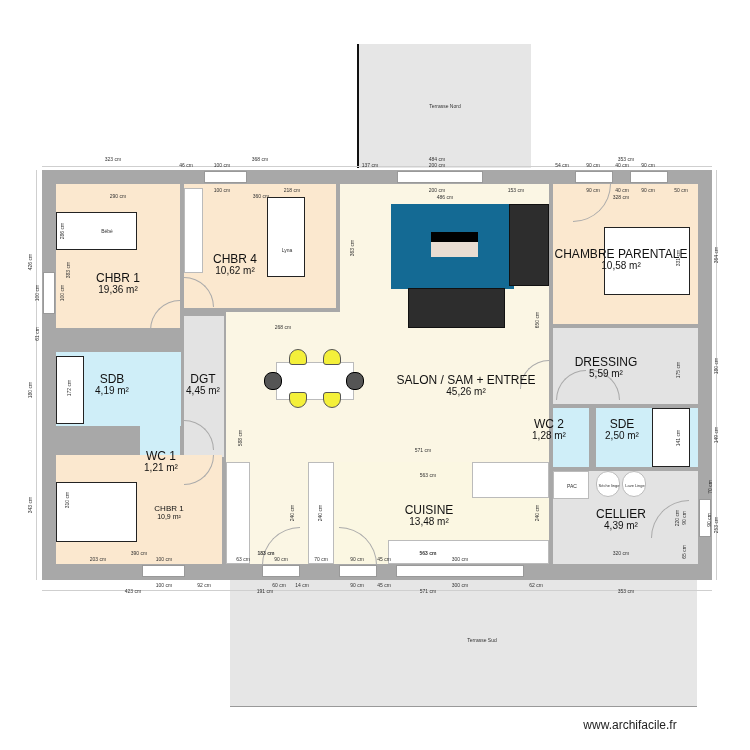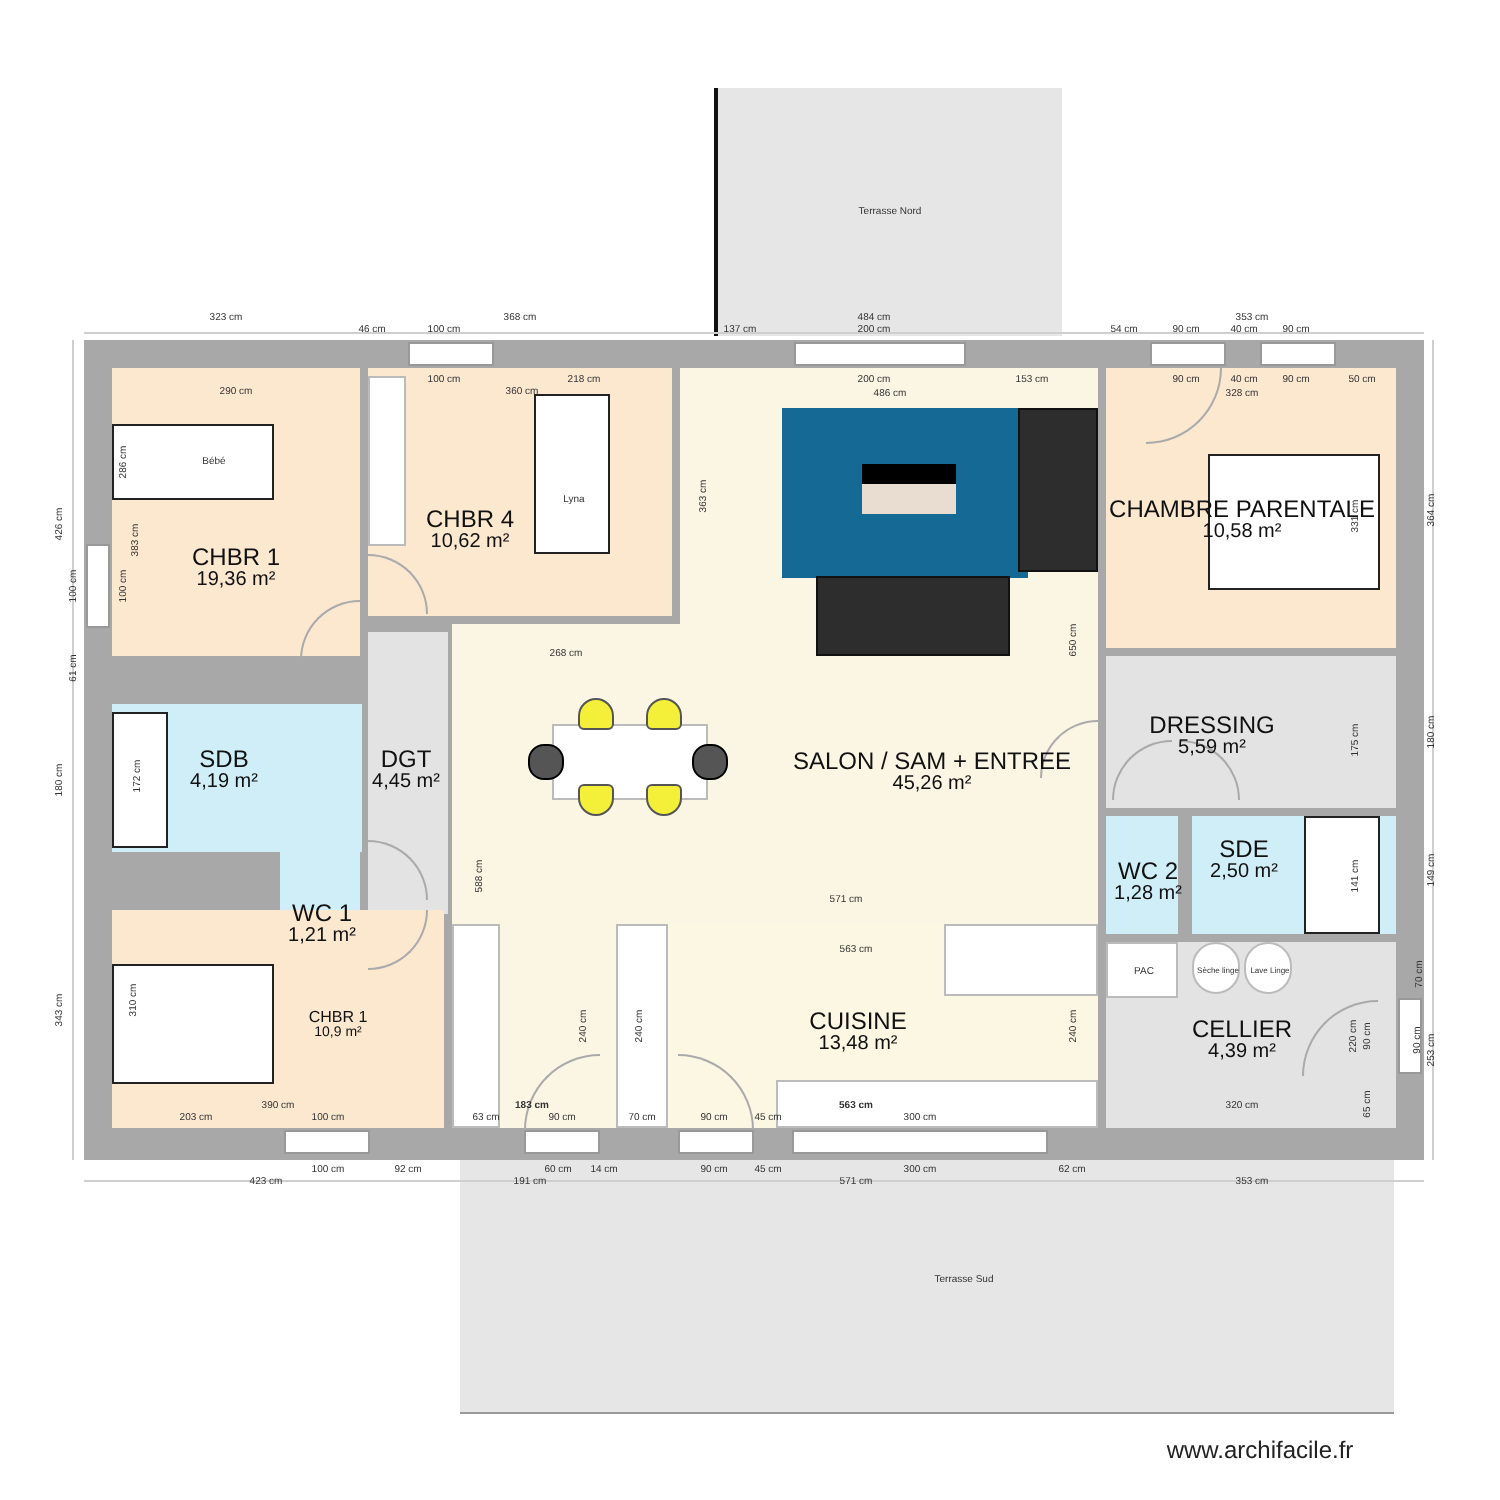--- a/index.html
+++ b/index.html
@@ -141,21 +141,21 @@
   <span class="a">1,21 m²</span>
 </div>
 <div class="lbl" style="left:466px;top:386px;">
   <span class="n">SALON / SAM + ENTREE</span>
   <span class="a">45,26 m²</span>
 </div>
 <div class="lbl" style="left:606px;top:368px;">
   <span class="n">DRESSING</span>
   <span class="a">5,59 m²</span>
 </div>
-<div class="lbl" style="left:574px;top:430px;margin-top:11px;">
+<div class="lbl" style="left:549px;top:430px;">
   <span class="n">WC 2</span>
   <span class="a">1,28 m²</span>
 </div>
 <div class="lbl" style="left:622px;top:430px;">
   <span class="n">SDE</span>
   <span class="a">2,50 m²</span>
 </div>
 <div class="lbl" style="left:169px;top:513px;">
   <span class="n" style="font-size:8px;">CHBR 1</span>
   <span class="a" style="font-size:7px;">10,9 m²</span>

